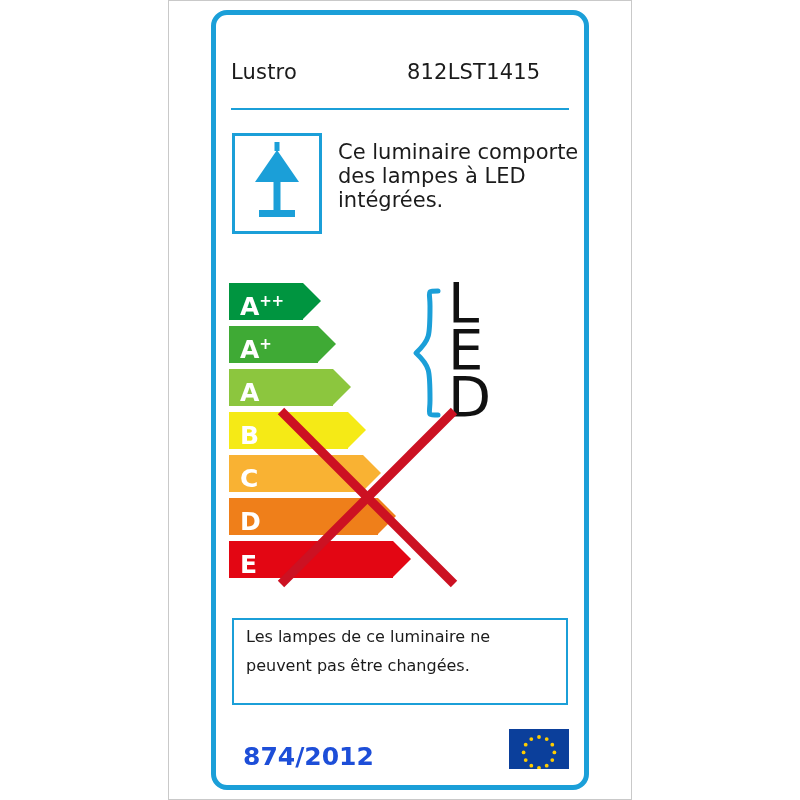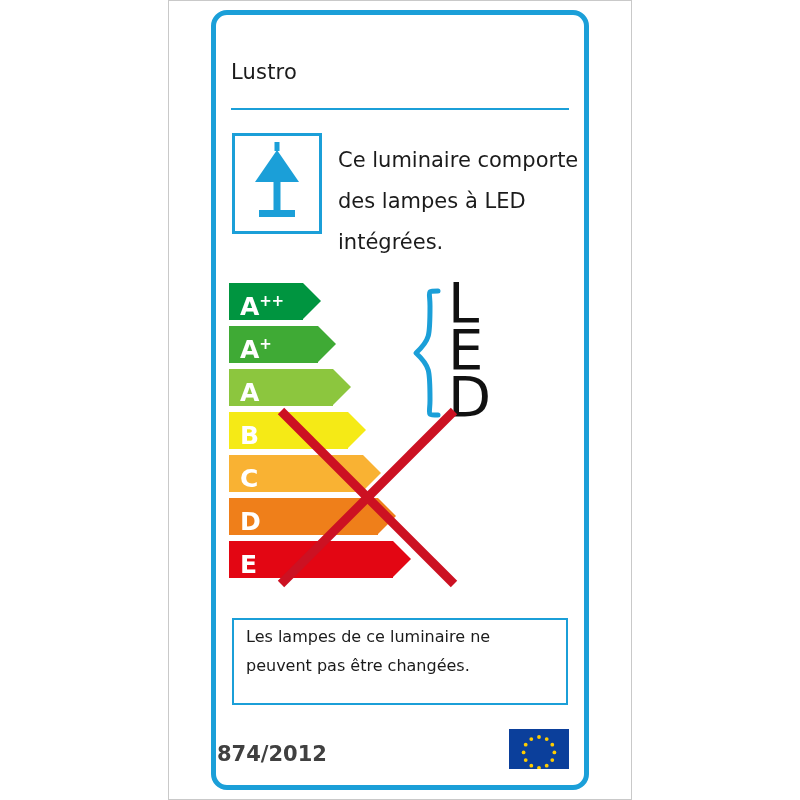--- a/index.html
+++ b/index.html
@@ -85,21 +85,21 @@
     background: #ffffff;
   }
   .lamp-box svg { display: block; }
 
   .lamp-text {
     position: absolute;
     left: 338px;
     top: 140px;
     width: 245px;
     font-size: 21px;
-    line-height: 41px;
+    line-height: 24px;
     color: #1b1b1b;
   }
 
   
   .bars {
     position: absolute;
     left: 229px;
     top: 283px;
     width: 210px;
     height: 303px;
@@ -190,25 +190,25 @@
     top: 2px;
     width: 312px;
     font-size: 16px;
     line-height: 29px;
     color: #1b1b1b;
   }
 
   
   .reg-number {
     position: absolute;
-    left: 217px;
+    left: 243px;
     top: 742px;
-    font-size: 21px;
+    font-size: 25px;
     font-weight: bold;
-    color: #404040;
+    color: #1d4ed8;
   }
   .eu-flag {
     position: absolute;
     left: 509px;
     top: 729px;
     width: 60px;
     height: 40px;
     background: #0b3f9b;
   }
   .eu-flag svg { display: block; }
@@ -216,20 +216,21 @@
 </head>
 <body>
 
 <div id="stage">
 
   <div class="outer-frame"></div>
   <div class="blue-frame"></div>
 
   <div class="header">
     <div class="brand">Lustro</div>
+    <div class="code">812LST1415</div>
   </div>
 
   <div class="lamp-box">
     <svg width="84" height="95" viewBox="0 0 84 95">
       <path d="M42 14 L64 46 L20 46 Z" fill="#1b9fd8"></path>
       <rect x="38.5" y="46" width="7" height="28" fill="#1b9fd8"></rect>
       <rect x="24" y="74" width="36" height="7" fill="#1b9fd8"></rect>
       <rect x="39.5" y="6" width="5" height="9" fill="#1b9fd8"></rect>
     </svg>
   </div>

